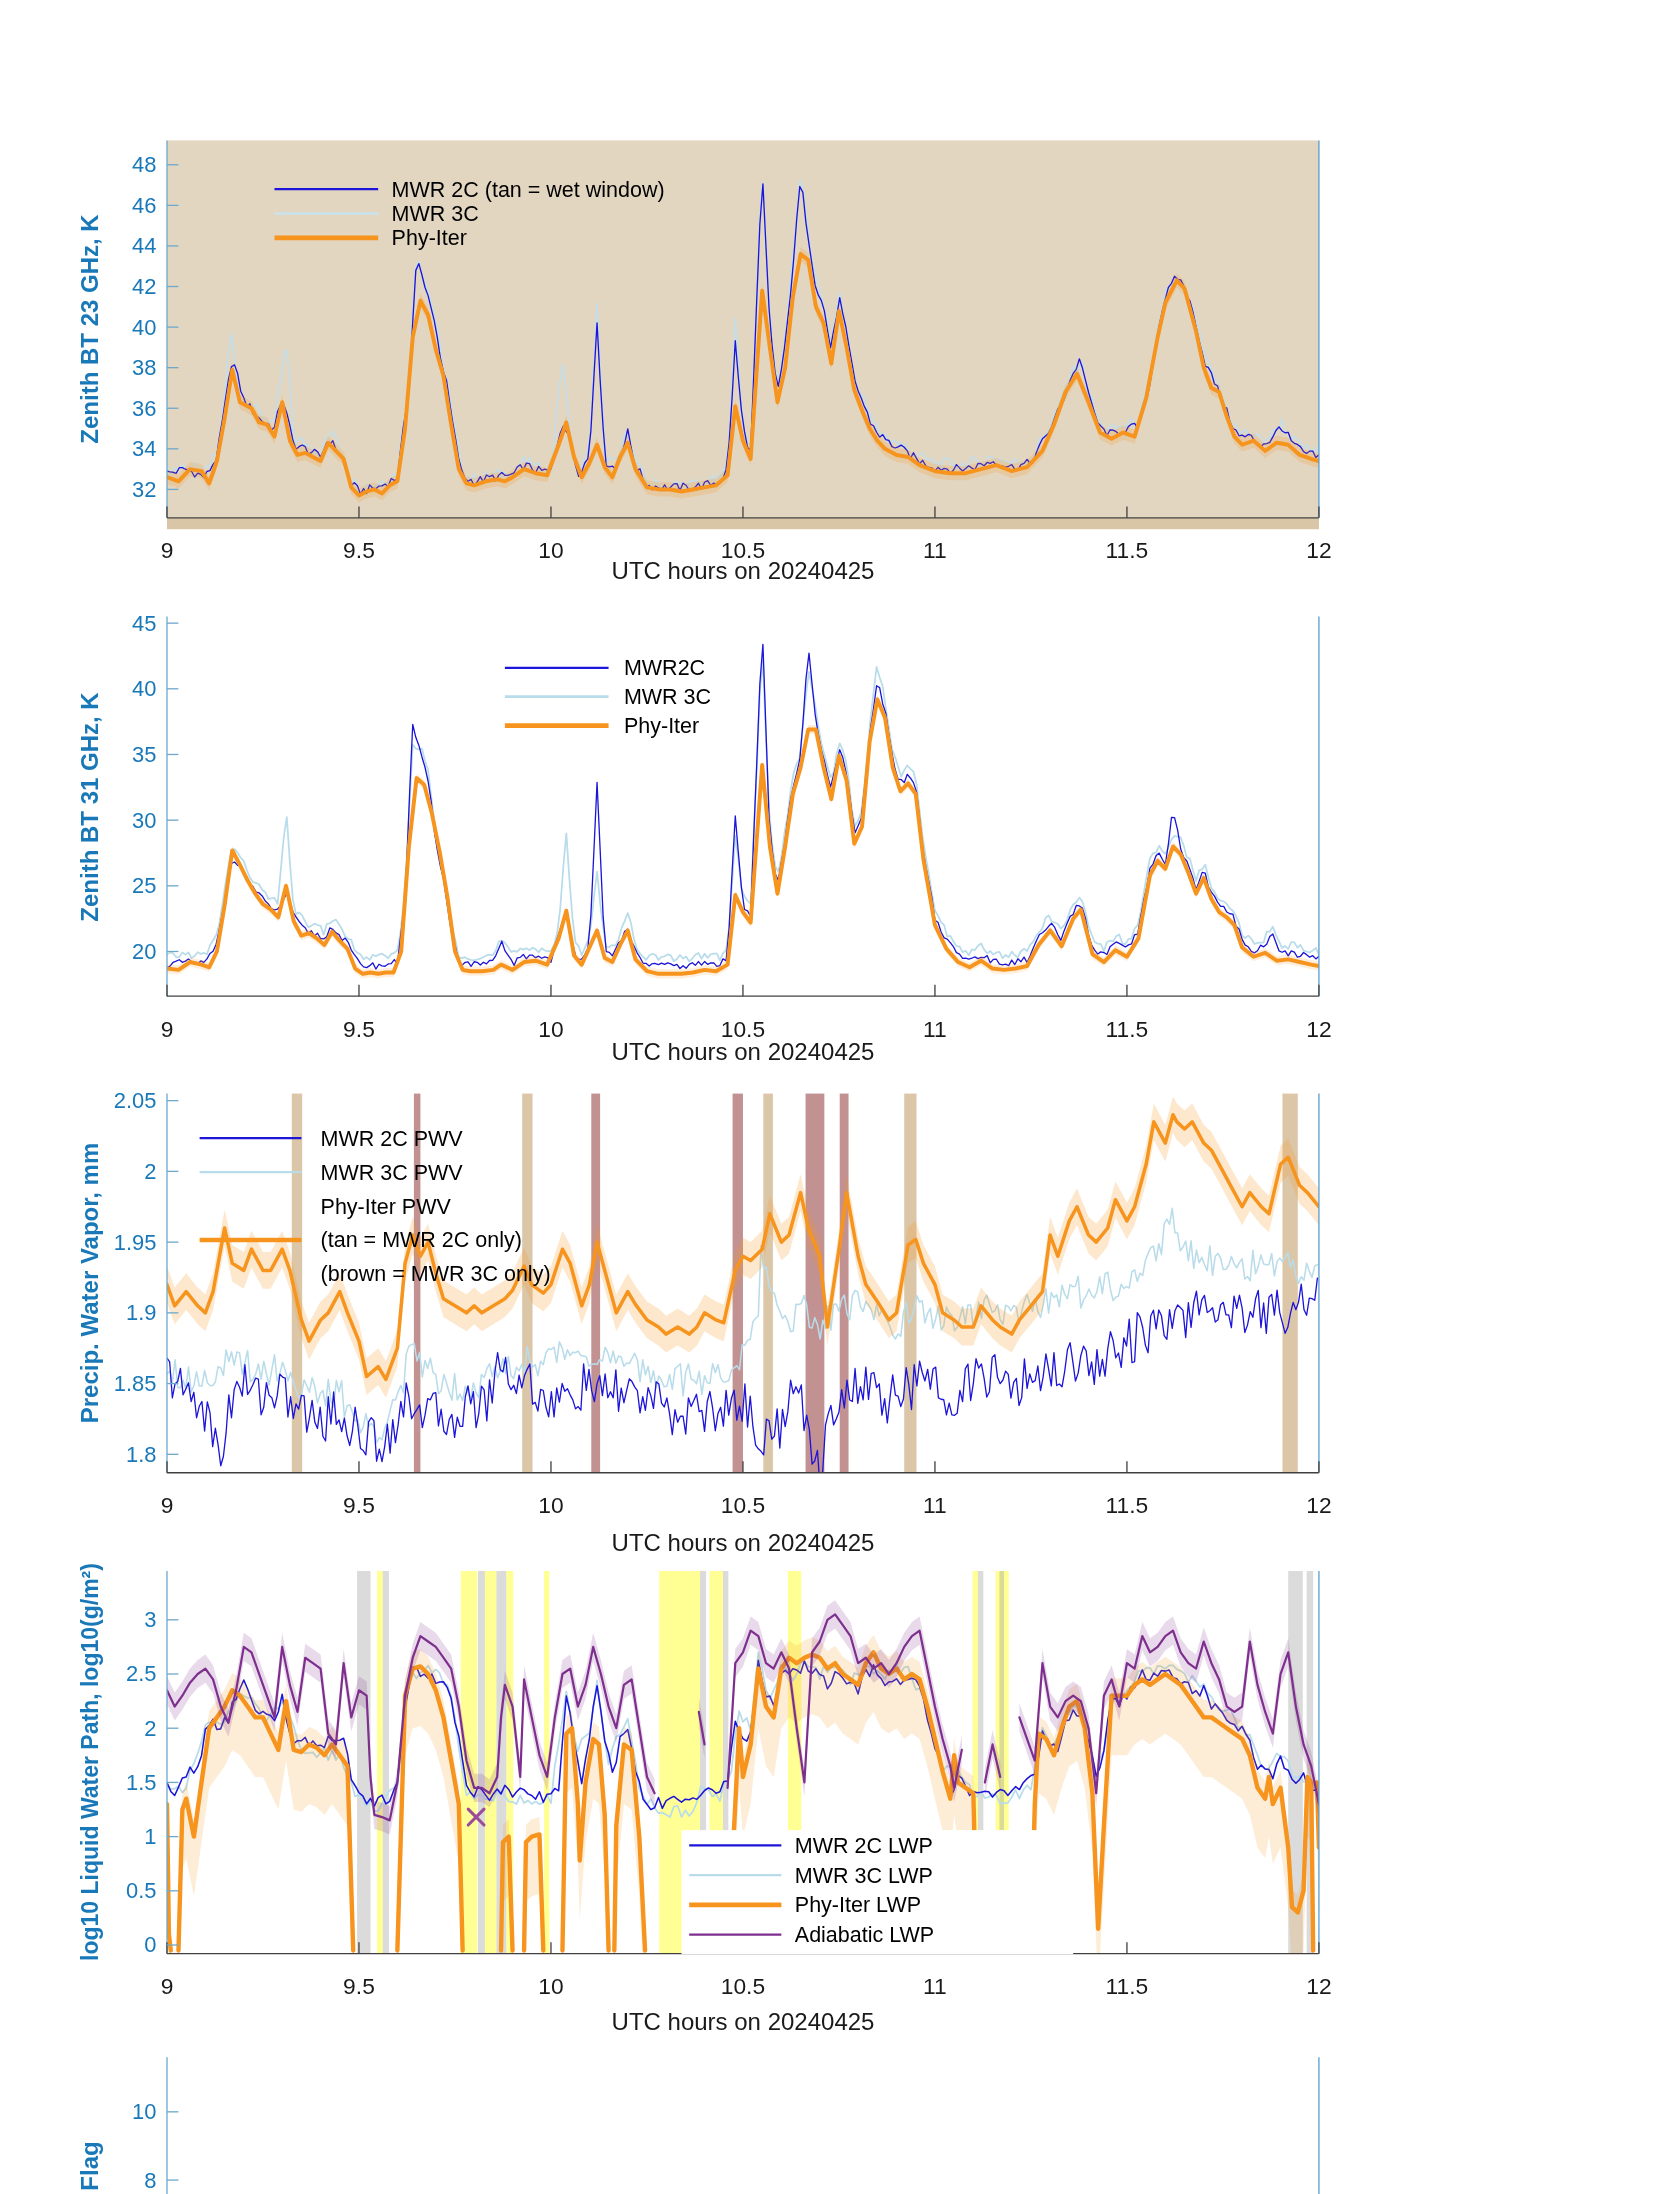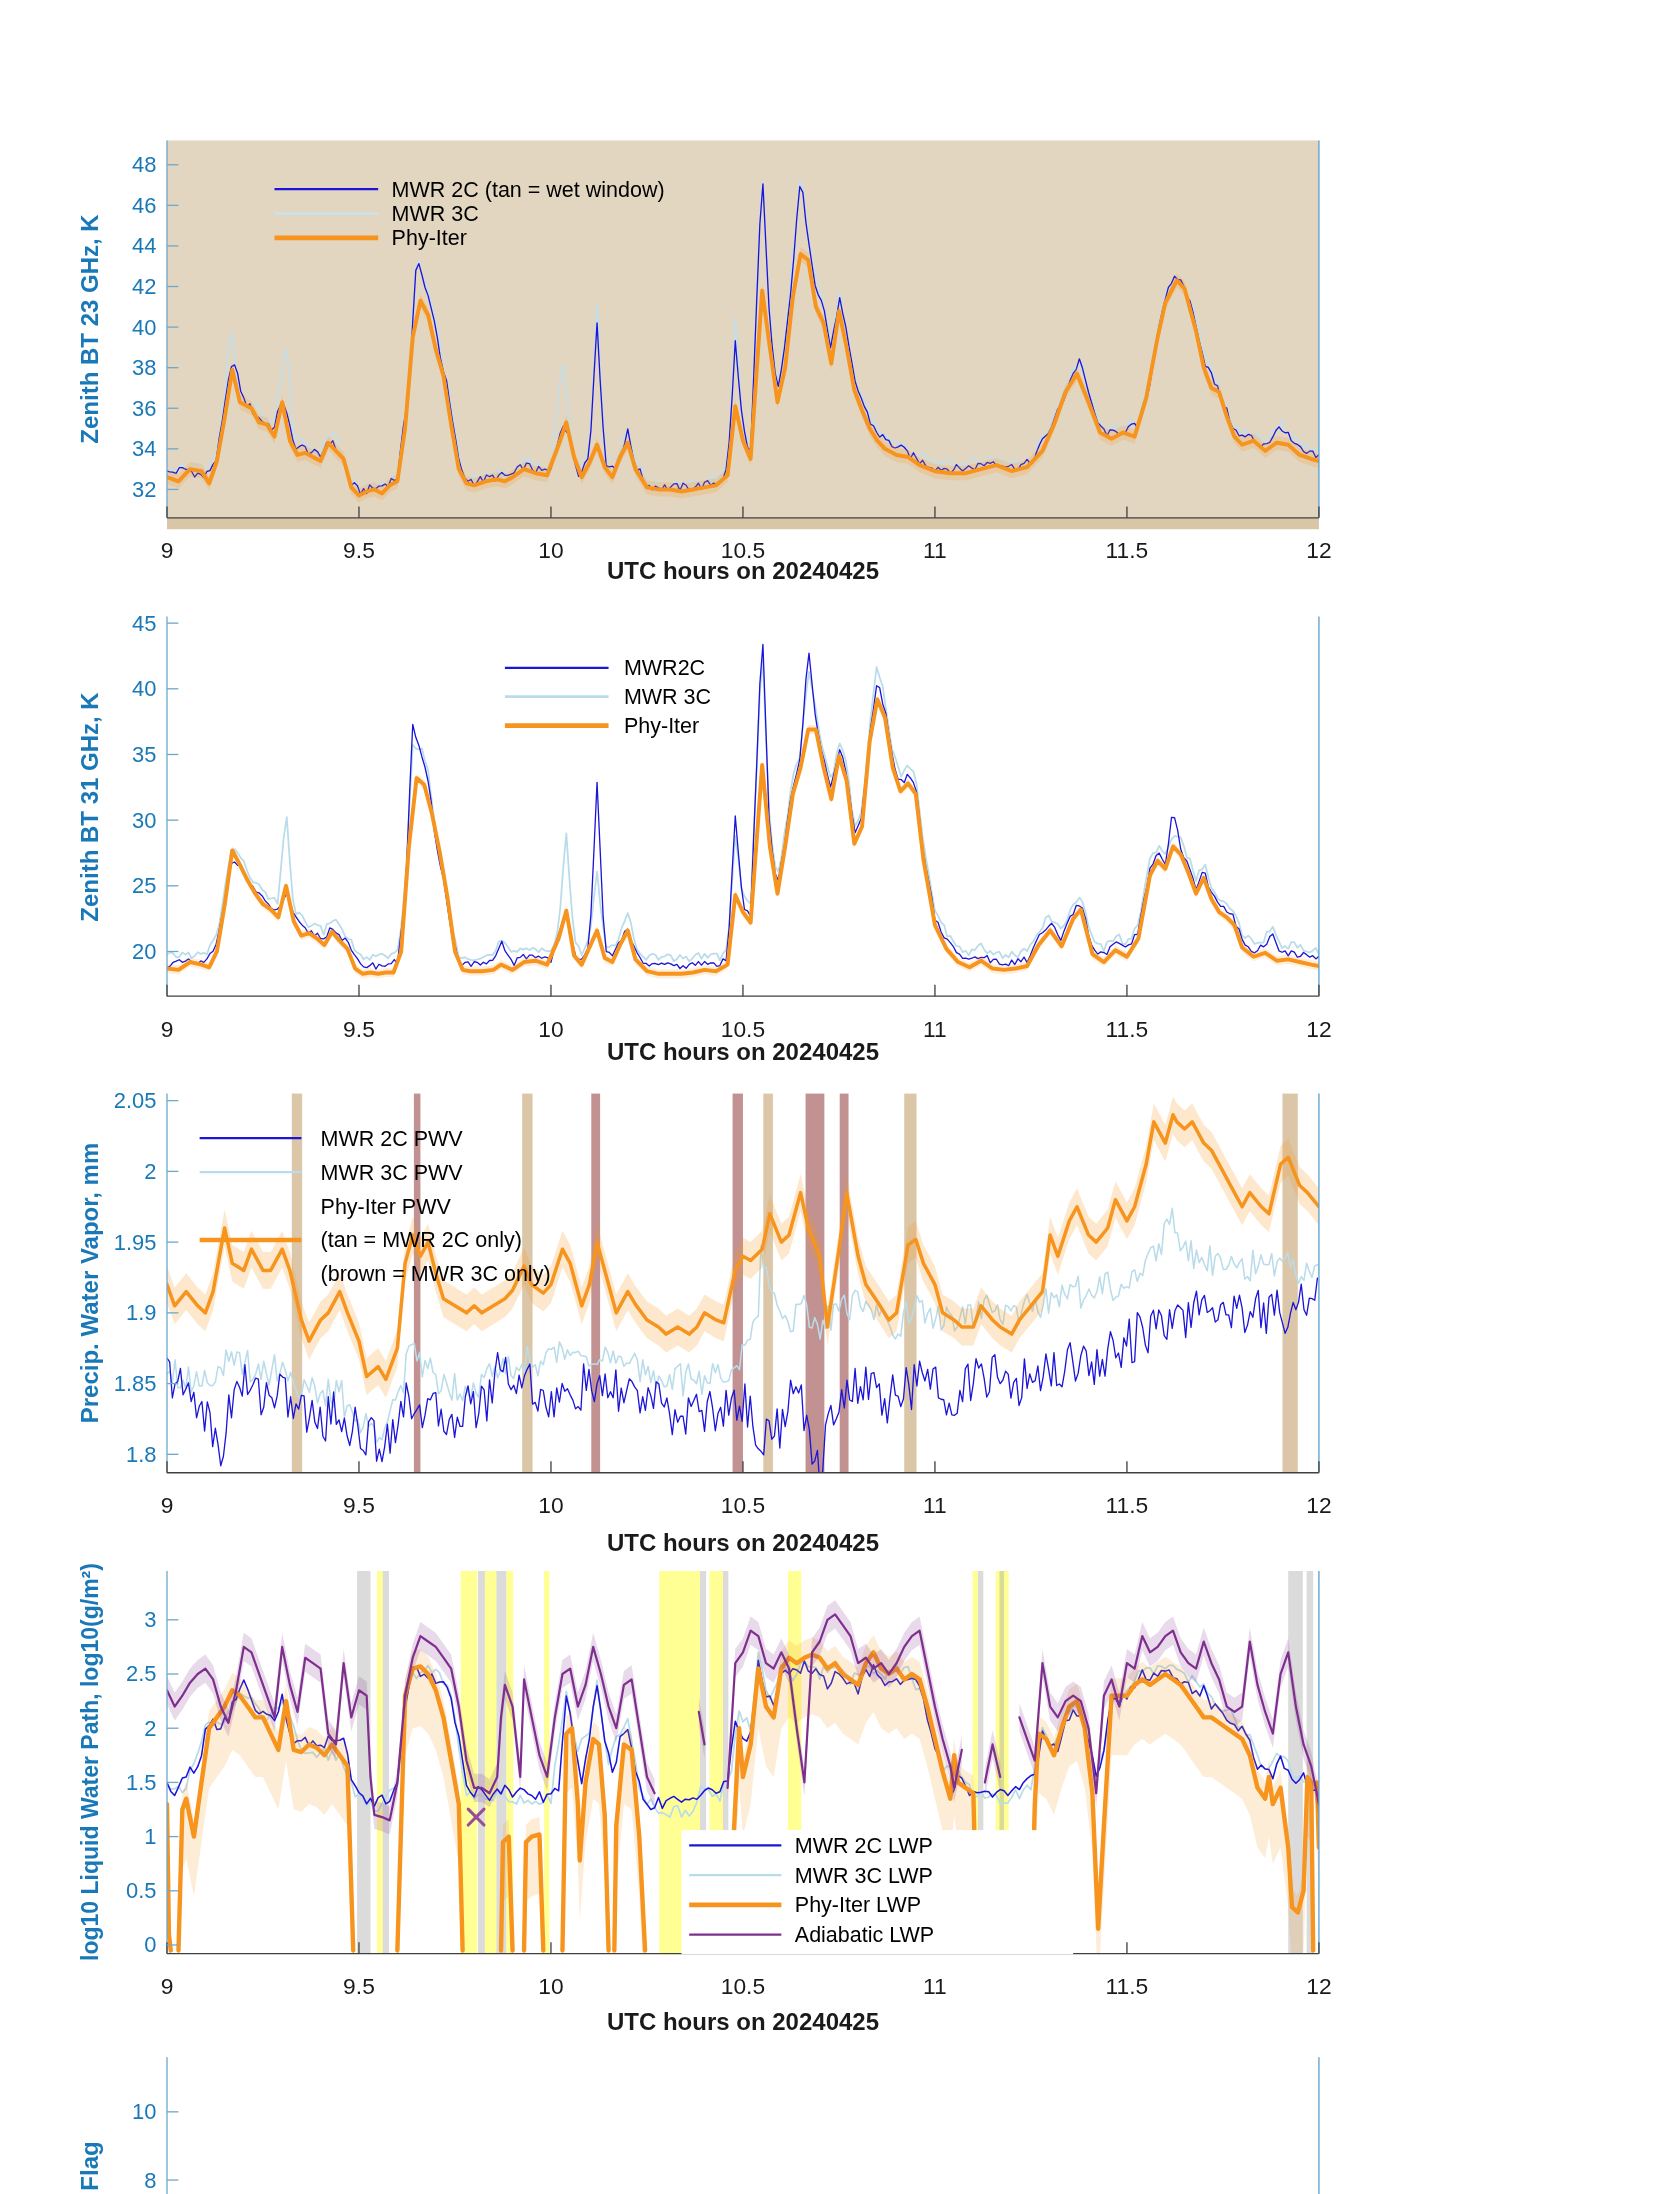--- a/index.html
+++ b/index.html
@@ -2,21 +2,21 @@
 <html style="font-size:7px"><head>
 <meta charset="utf-8">
 <style>
   html,body{margin:0;padding:0;background:#ffffff;}
   body{font-family:"Liberation Sans", sans-serif;}
   #page{position:relative;width:1679px;height:2633px;background:#ffffff;overflow:hidden;}
   #fig{position:absolute;left:0;top:0;}
   .ylab{position:absolute;transform:translate(-50%,-50%) rotate(-90deg);white-space:nowrap;
         color:#1878b8;font-size:24px;font-weight:700;letter-spacing:0px;}
   .xlab{position:absolute;transform:translate(-50%,-50%);white-space:nowrap;
-        color:#1a1a1a;font-size:24px;font-weight:700;}
+        color:#1a1a1a;font-size:24px;font-weight:400;}
 </style>
 </head>
 <body>
 
 <div id="page">
   <svg id="fig" width="1679" height="2633" viewBox="0 0 3825 6000">
       <g>
         <rect x="380" y="320" width="2625" height="860" fill="#e3d6c1"></rect>
         <rect x="380" y="1180" width="2625" height="26" fill="#d8c6a6"></rect>
         <g clip-path="url(#clip0)">

